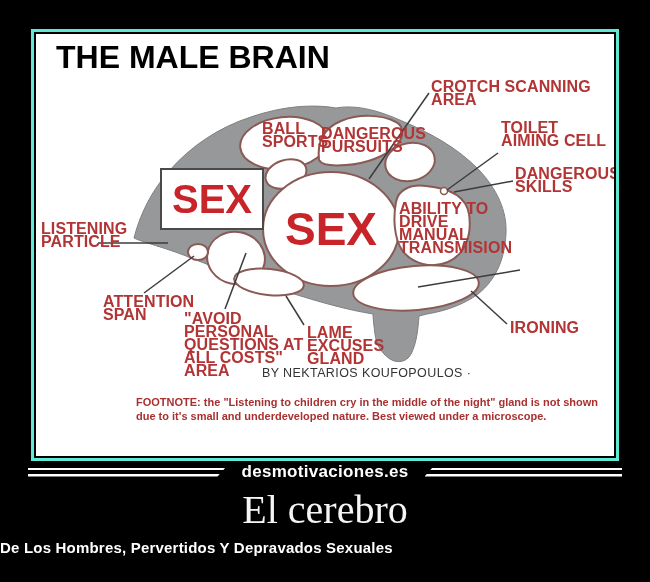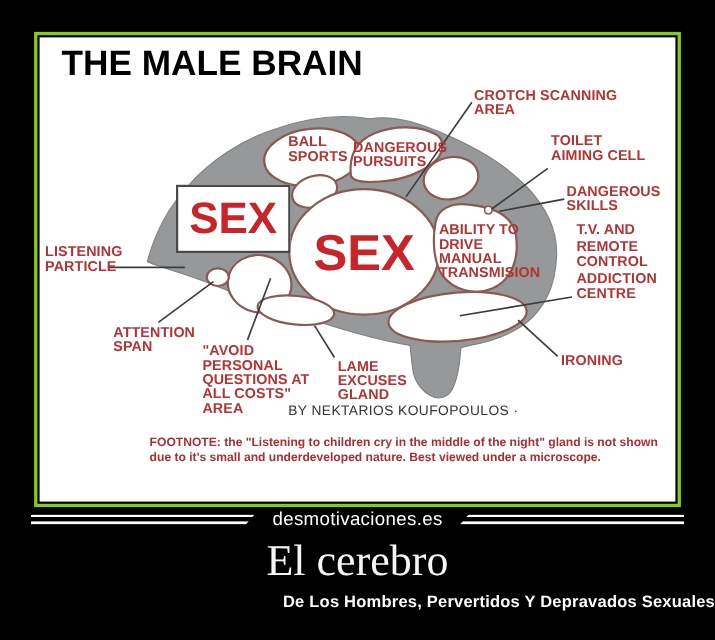--- a/index.html
+++ b/index.html
@@ -1,27 +1,27 @@
 <!DOCTYPE html>
 <html style="--page-bg: #000000; --meme-bg: #ffffff; --brain-gray: #96989a; --blob-outline: #8a5a55; --label-red: #b23434; --sex-red: #c8252a; --footnote-red: #a93030; --byline-gray: #333333; --text-white: #f5f5f5;"><head>
 <meta charset="utf-8">
 <style>
   html,body{margin:0;padding:0;background:#000;}
   .stage{position:relative;width:650px;height:582px;background:var(--page-bg,#000);overflow:hidden;
          font-family:"Liberation Sans","DejaVu Sans",sans-serif;}
 
   
-  .frame{position:absolute;left:31px;top:29px;border:3px solid #84cc16;background:#000;padding:2px;}
+  .frame{position:absolute;left:31px;top:29px;border:3px solid #5eead4;background:#000;padding:2px;}
   .meme{position:relative;width:578px;height:422px;background:var(--meme-bg,#fff);overflow:hidden;}
   .brain-svg{position:absolute;left:0;top:0;}
 
   .meme-title{position:absolute;left:20px;top:6px;color:#000;
               font-weight:800;font-size:32px;line-height:34px;letter-spacing:0px;white-space:pre;}
 
-  .lbl{position:absolute;color:var(--label-red,#b23434);font-weight:bold;font-size:13px;
+  .lbl{position:absolute;color:var(--label-red,#b23434);font-weight:bold;font-size:16px;
        line-height:13px;letter-spacing:.1px;white-space:pre-line;}
   .lbl-crotch{left:395px;top:46px;}
   .lbl-toilet{left:465px;top:87px;}
   .lbl-domestic{left:479px;top:133px;}
   .lbl-tv{left:488px;top:168px;line-height:14.5px;}
   .lbl-ironing{left:474px;top:287px;}
   .lbl-ball{left:226px;top:88px;}
   .lbl-dangerous{left:285px;top:93px;}
   .lbl-ability{left:363px;top:168px;}
   .lbl-listening{left:5px;top:188px;}
@@ -40,26 +40,26 @@
           color:var(--byline-gray,#333);font-size:12.5px;letter-spacing:.4px;}
   .footnote{position:absolute;left:100px;top:362px;width:480px;color:var(--footnote-red,#a93030);
             font-weight:bold;font-size:11px;line-height:13.5px;white-space:pre-line;}
 
   
   .brand-row{position:absolute;top:462px;left:28px;right:28px;height:20px;
              display:flex;align-items:center;}
   .brand-line{flex:1;height:4px;border-top:2px solid #fff;border-bottom:3px solid #fff;}
   .brand-line.left{clip-path:polygon(0 0,100% 0,calc(100% - 8px) 100%,0 100%);}
   .brand-line.right{clip-path:polygon(8px 0,100% 0,100% 100%,0 100%);}
-  .brand-text{padding:0 16px;color:#fff;font-size:17px;font-weight:400;letter-spacing:.3px;}
+  .brand-text{padding:0 16px;color:#fff;font-size:17px;font-weight:700;letter-spacing:.3px;}
 
   .poster-title{position:absolute;top:486px;left:0;width:100%;text-align:center;
                 font-family:"Liberation Serif","DejaVu Serif",serif;font-size:40px;
                 color:var(--text-white,#f5f5f5);}
-  .poster-subtitle{position:absolute;top:539px;left:0;width:100%;text-align:right;
+  .poster-subtitle{position:absolute;top:539px;left:0;width:100%;text-align:left;
                    font-weight:bold;font-size:15px;letter-spacing:.2px;color:#fff;}
 </style>
 </head>
 <body>
 
 <div class="stage">
 
   <div class="frame">
     <div class="meme">
 
@@ -115,25 +115,20 @@
       </svg>
 
       <div class="meme-title">THE MALE BRAIN</div>
 
       <div class="lbl lbl-crotch">CROTCH SCANNING
 AREA</div>
       <div class="lbl lbl-toilet">TOILET
 AIMING CELL</div>
       <div class="lbl lbl-domestic">DANGEROUS
 SKILLS</div>
-      <div class="lbl lbl-tv">T.V. AND
-REMOTE
-CONTROL
-ADDICTION
-CENTRE</div>
       <div class="lbl lbl-ironing">IRONING</div>
       <div class="lbl lbl-ball">BALL
 SPORTS</div>
       <div class="lbl lbl-dangerous">DANGEROUS
 PURSUITS</div>
       <div class="lbl lbl-ability">ABILITY TO
 DRIVE
 MANUAL
 TRANSMISION</div>
       <div class="lbl lbl-listening">LISTENING

